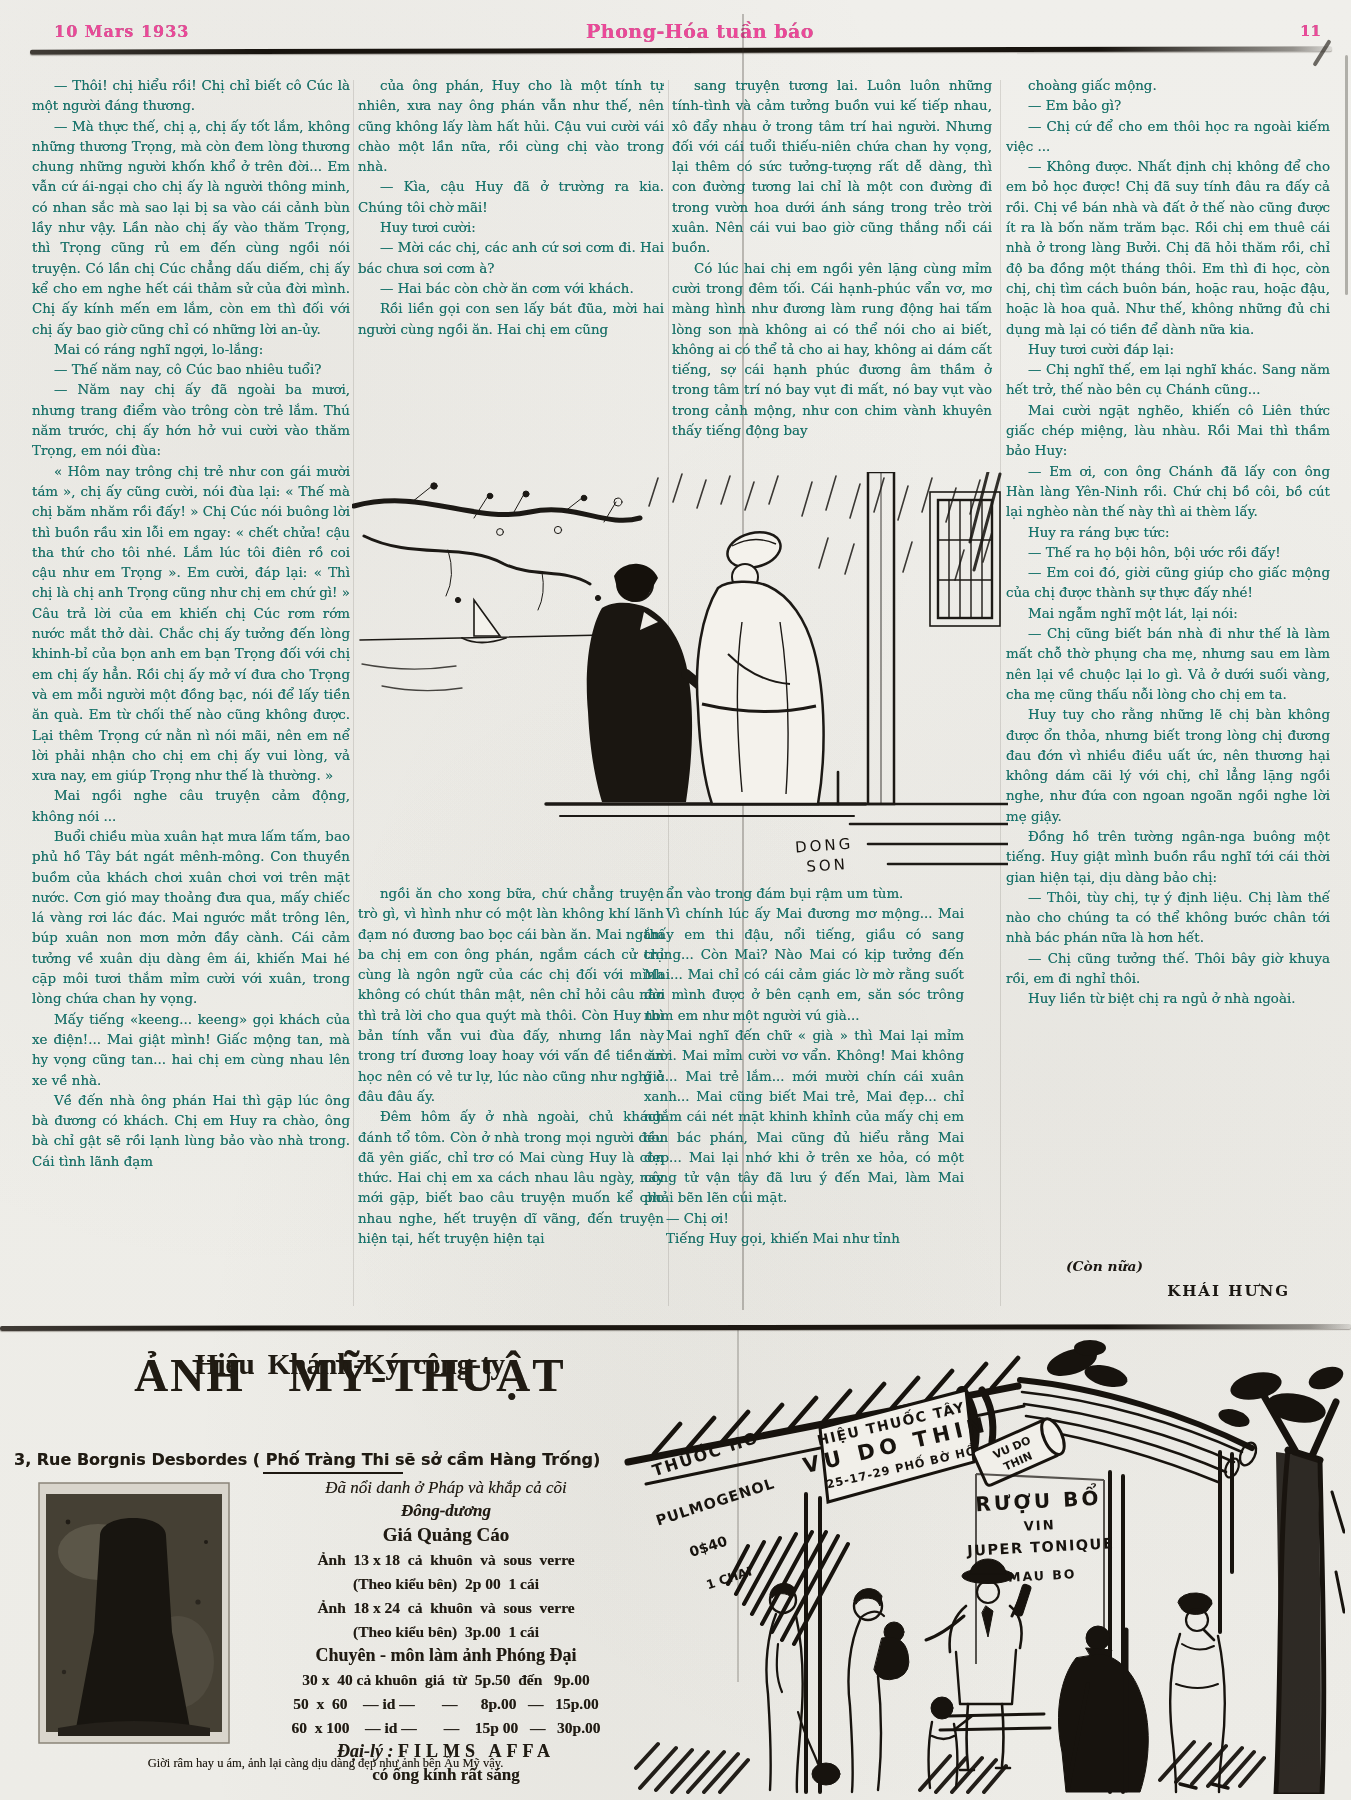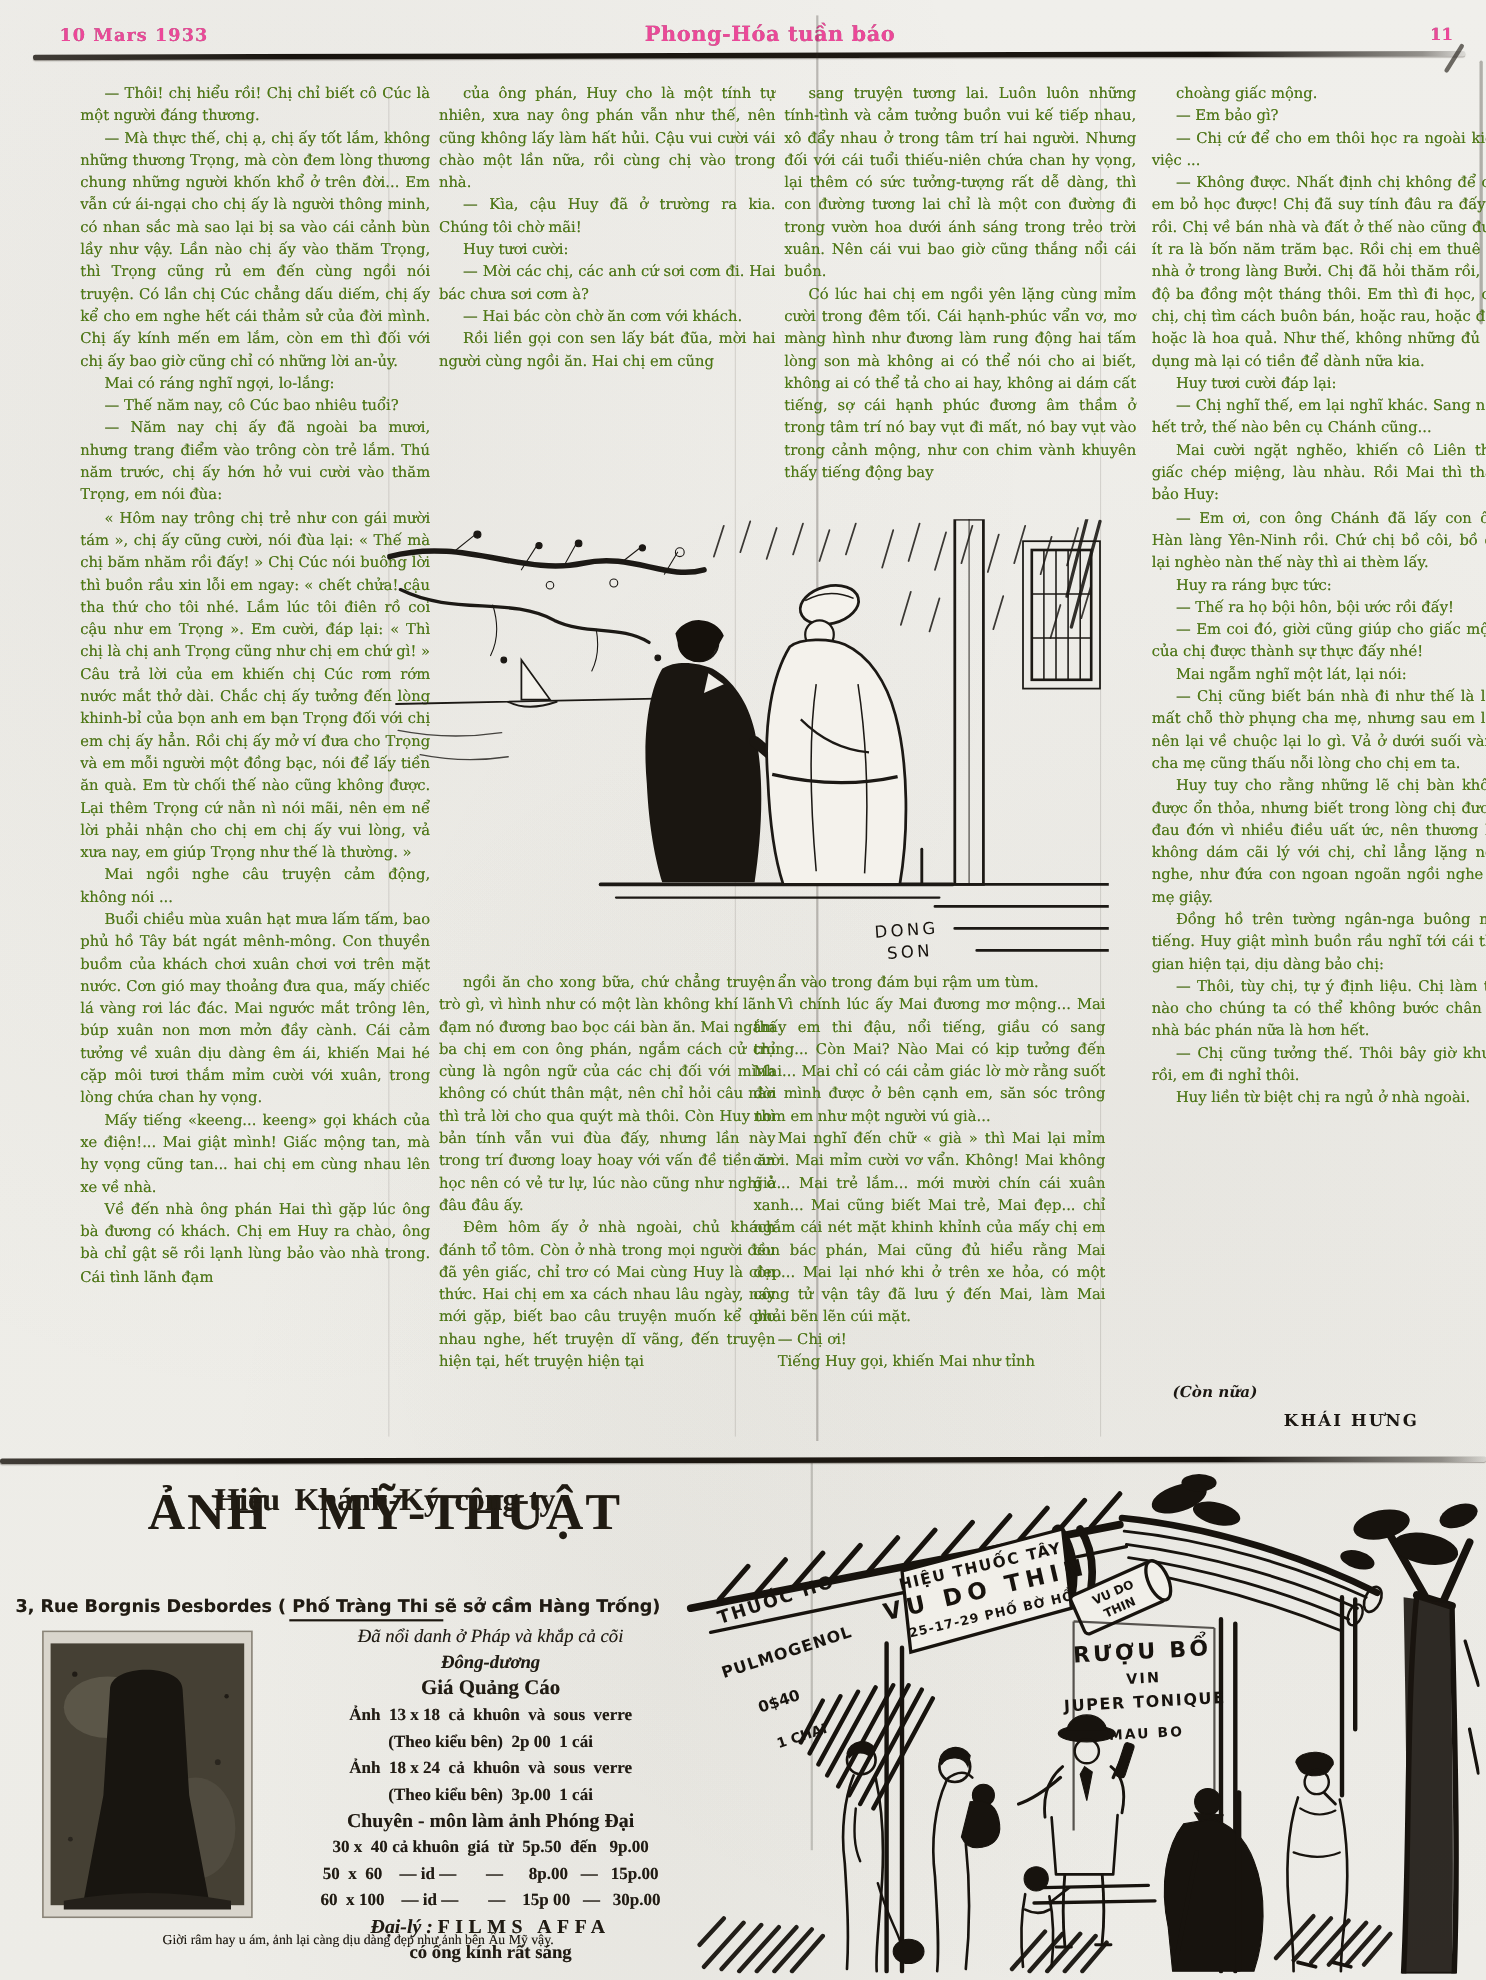--- a/index.html
+++ b/index.html
@@ -18,21 +18,21 @@
   #date{left:54px;top:22px;font-size:16px;letter-spacing:1px;}
   #masthead{left:700px;top:20px;transform:translateX(-50%);font-size:19px;letter-spacing:0.5px;}
   #pagenum{left:1300px;top:22px;font-size:15px;}
   .rule-heavy{height:5px;border-radius:2px;
     background:linear-gradient(90deg,rgba(35,30,24,0.85) 0%,#17130e 18%,#1d1812 55%,#17130e 82%,rgba(35,30,24,0.45) 97%,rgba(35,30,24,0.1) 100%);
     box-shadow:0 1px 1px rgba(40,32,24,0.35);}
   #toprule{left:30px;top:48px;width:1302px;transform:rotate(-0.15deg);}
   #midrule{left:0px;top:1325px;width:1351px;transform:rotate(-0.08deg);}
   
   .col{position:absolute;top:76px;font-size:13.4px;line-height:20.3px;text-align:justify;
-       color:#4d7c0f;overflow:hidden;text-shadow:0 0 0.5px rgba(28,22,14,0.5);margin-left:41px;}
+       color:#0f766e;overflow:hidden;text-shadow:0 0 0.5px rgba(28,22,14,0.5);}
   .col p.para{margin:0;text-indent:22px;}
   #col1{left:32px;width:318px;height:1232px;}
   #col2top{left:358px;width:306px;height:394px;}
   #col2bot{left:358px;top:884px;width:306px;height:424px;}
   #col3top{left:672px;width:320px;height:394px;}
   #col3bot{left:644px;top:884px;width:320px;height:424px;}
   #col4{left:1006px;width:324px;height:1182px;}
   #col4-footer{left:1006px;top:1258px;width:324px;font-size:13.8px;}
   #continuation{font-style:italic;font-weight:bold;text-indent:60px;margin:0;}
   #author{margin:8px 40px 0 0;text-align:right;font-weight:bold;letter-spacing:2px;font-size:15px;}

